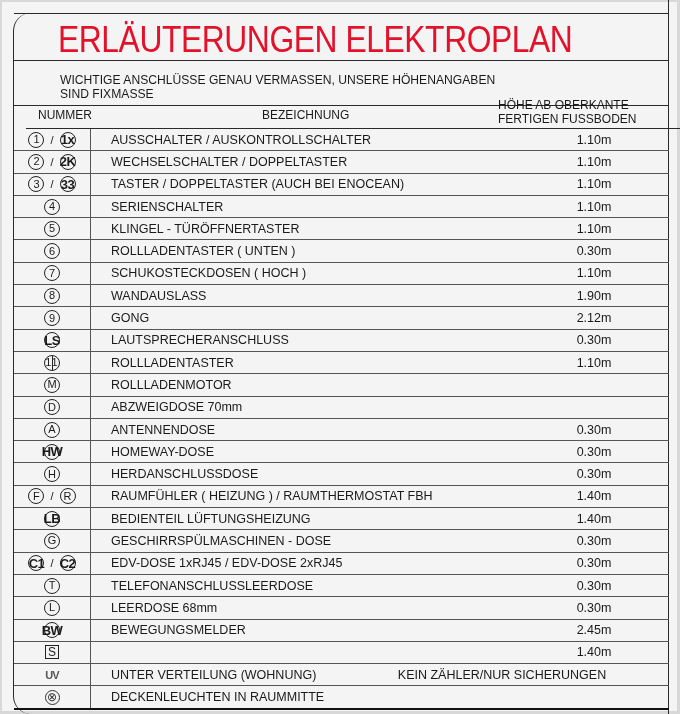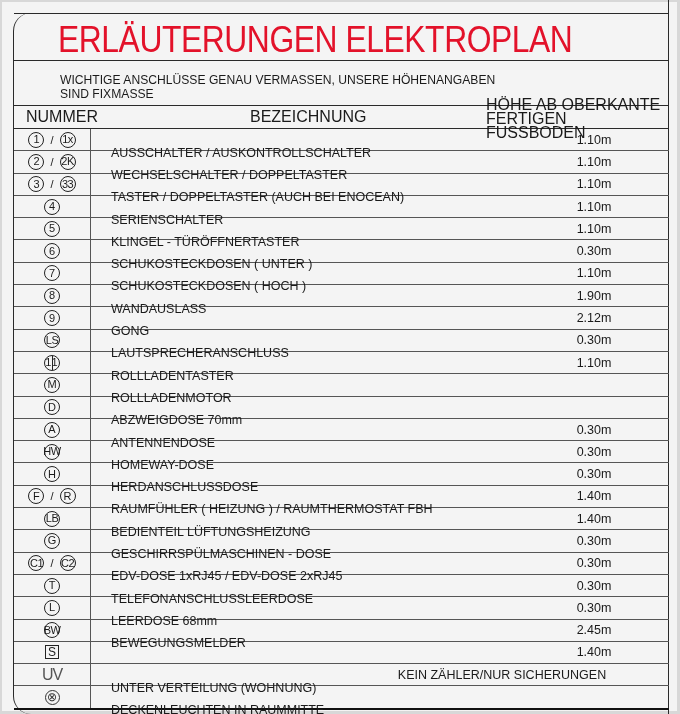--- a/index.html
+++ b/index.html
@@ -35,68 +35,68 @@
   }
   .subtitle-row {
     position:absolute; left:0; top:56px; width:655px; height:36px;
     border-bottom:1.5px solid #2a2a2a;
   }
   .subtitle {
     position:absolute; left:46px; top:5px; font-size:12.5px; line-height:13.5px;
     transform:scaleX(0.97); transform-origin:left top;
   }
   .header-row {
-    position:absolute; left:0; top:84px; width:655px; height:31px;
+    position:absolute; left:12px; top:84px; width:655px; height:31px;
     border-bottom:1px solid #2a2a2a;
-    font-size:16px;
+    font-size:12px;
   }
   .h-num { position:absolute; left:12px; top:11px; }
   .h-desc { position:absolute; left:236px; top:11px; }
   .h-height { position:absolute; left:472px; top:1px; line-height:14px; }
 
   .rows { position:absolute; left:0; top:116px; width:655px; }
   .row {
     position:relative; height:21.3px; width:655px;
     border-bottom:1.2px solid #555;
     font-size:12.5px;
   }
   .row:last-child { border-bottom:2.5px solid #111; }
   .cell-sym {
     position:absolute; left:0; top:0; width:76px; height:100%;
     border-right:1px solid #555;
     display:flex; align-items:center; justify-content:center; gap:6px;
   }
   .cell-desc {
-    position:absolute; left:97px; top:13px; height:100%;
+    position:absolute; left:97px; top:0; height:100%;
     display:flex; align-items:center; white-space:nowrap;
   }
   .cell-h {
     position:absolute; left:500px; width:160px; top:0; height:100%;
     display:flex; align-items:center; justify-content:center;
   }
   .cell-note {
     position:absolute; left:368px; width:240px; top:0; height:100%;
     display:flex; align-items:center; justify-content:center; white-space:nowrap;
   }
   .circ {
     display:inline-flex; align-items:center; justify-content:center;
     width:16px; height:16px; border:1px solid #222; border-radius:50%;
     font-size:11px; line-height:1; box-sizing:border-box;
   }
-  .circ.small { font-size:11px; letter-spacing:-0.5px; }
+  .circ.small { font-size:13px; letter-spacing:-0.5px;font-weight:bold; }
   .circ.split { position:relative;text-align:right; }
   .circ.split::after {
     content:""; position:absolute; left:7px; top:0; width:1px; height:14px; background:#222;
   }
   .slash { font-size:11px; }
   .sq {
     display:inline-flex; align-items:center; justify-content:center;
     width:14px; height:14px; border:1px solid #222; font-size:12px; box-sizing:border-box;
   }
-  .uv { font-size:16px; color:#555; letter-spacing:-1px; }
+  .uv { font-size:11px; color:#555; letter-spacing:-1px;font-weight:bold; }
   .xcirc {
     display:inline-flex; align-items:center; justify-content:center;
     width:15px; height:15px; border:1px solid #333; border-radius:50%;
     font-size:12px; line-height:1; box-sizing:border-box; color:#333;
   }
 </style>
 </head>
 <body>
 
 <div class="page-edge-top"></div>
@@ -163,21 +163,21 @@
         <div class="cell-sym">
           <span class="circ">5</span>
         </div>
         <div class="cell-desc">KLINGEL - TÜRÖFFNERTASTER</div>
         <div class="cell-h">1.10m</div>
       </div>
       <div class="row">
         <div class="cell-sym">
           <span class="circ">6</span>
         </div>
-        <div class="cell-desc">SCHUKOSTECKDOSEN ( UNTER )</div>
+        <div class="cell-desc">ROLLLADENTASTER ( UNTEN )</div>
         <div class="cell-h">0.30m</div>
       </div>
       <div class="row">
         <div class="cell-sym">
           <span class="circ">7</span>
         </div>
         <div class="cell-desc">SCHUKOSTECKDOSEN ( HOCH )</div>
         <div class="cell-h">1.10m</div>
       </div>
       <div class="row">

